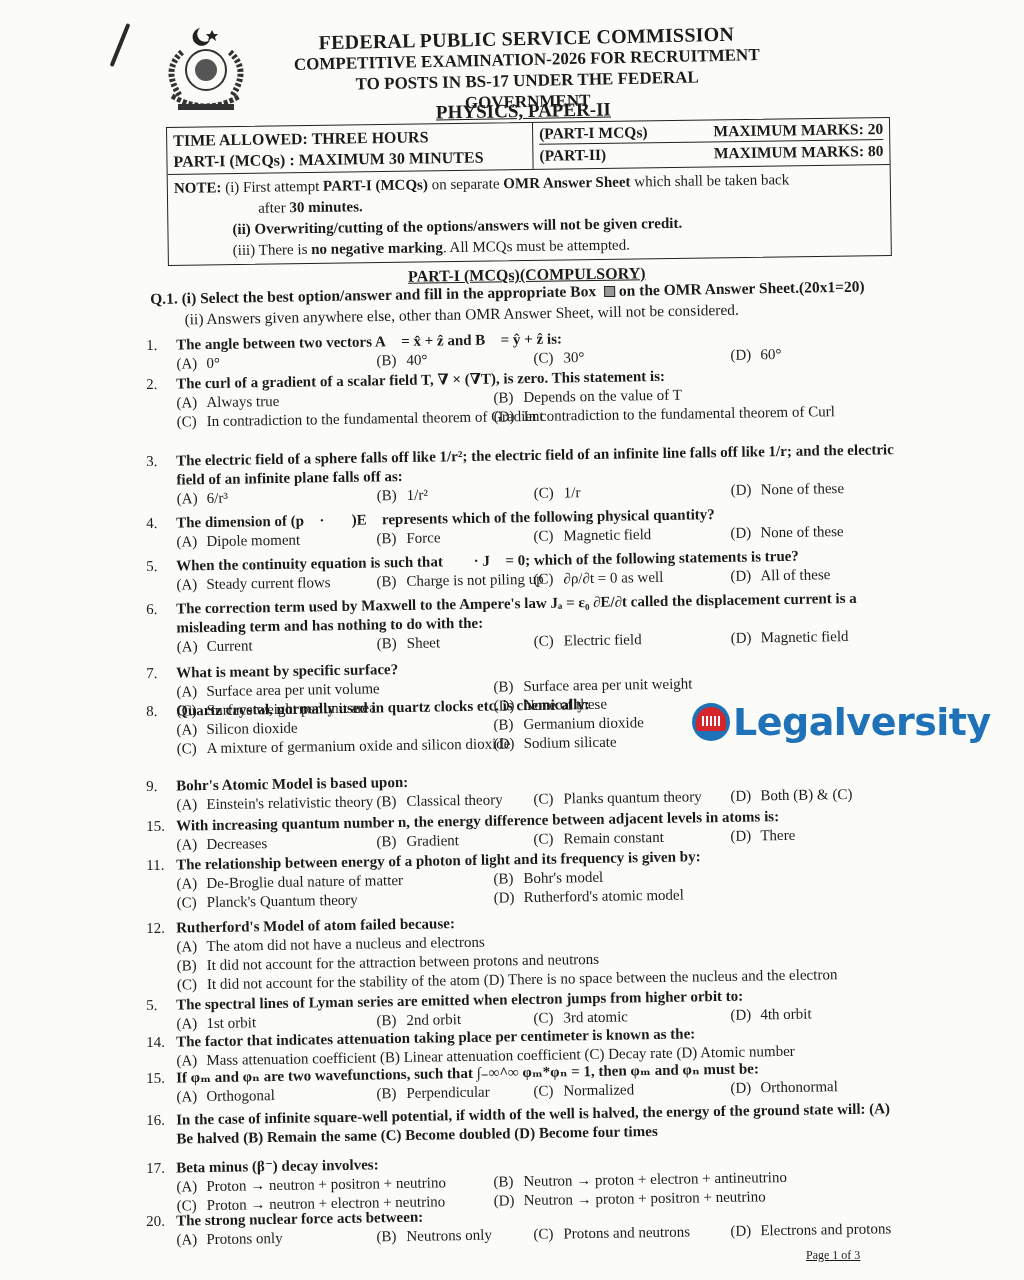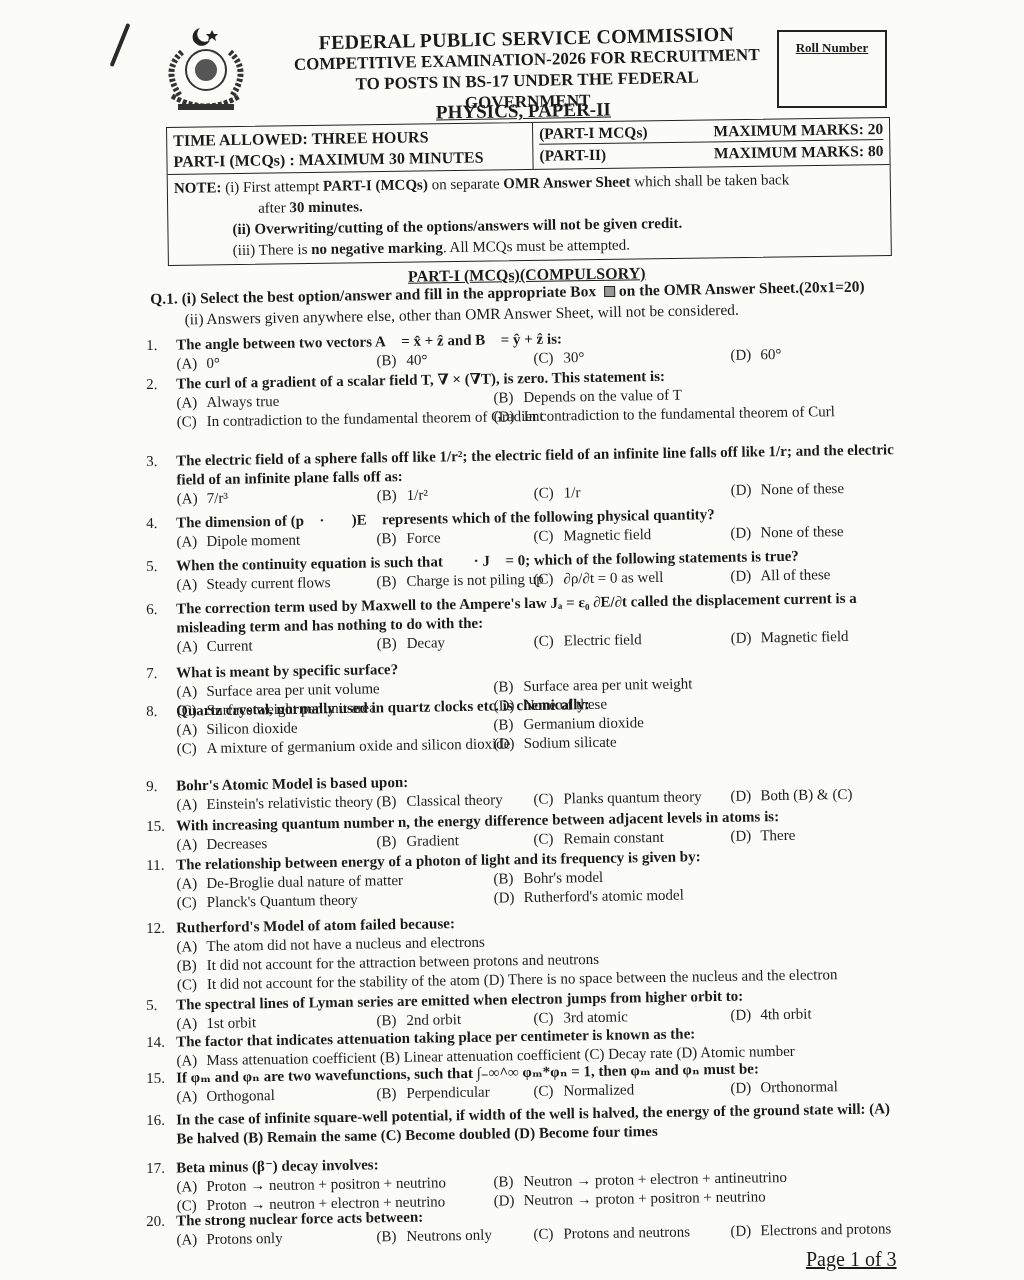--- a/index.html
+++ b/index.html
@@ -47,21 +47,21 @@
   .opts.one { grid-template-columns: 1fr; }
   .opt { white-space: nowrap; }
   .opt .lbl { display: inline-block; width: 30px; }
 
   .watermark { position: absolute; left: 692px; top: 700px; display: flex; align-items: center; }
   .wm-logo { width: 38px; height: 38px; border-radius: 50%; background: #1f72b8; position: relative; overflow: hidden; }
   .wm-logo .inner { position: absolute; left: 4px; top: 4px; width: 30px; height: 24px; border-radius: 15px 15px 3px 3px; background: #d6262b; }
   .wm-logo .cols { position: absolute; left: 10px; top: 13px; width: 18px; height: 10px; background: repeating-linear-gradient(90deg, #fff 0 2px, #d6262b 2px 4px); }
   .wm-text { font-family: "DejaVu Sans", sans-serif; font-weight: bold; font-size: 38px; color: #1f72b8; margin-left: 3px; letter-spacing: -0.5px; }
 
-  .page-num { position: absolute; left: 806px; top: 1248px; font-size: 20px; text-decoration: underline; }
+  .page-num { position: absolute; left: 806px; top: 1248px; font-size: 12px; text-decoration: underline; }
 </style>
 </head>
 <body>
 
 <div class="page">
 
   <div class="pen-mark"></div>
 
   <svg class="emblem" viewBox="0 0 108 92">
     <path d="M48 4 a9 9 0 1 0 10 12 a7 7 0 1 1 -10 -12z" fill="#222"></path>
@@ -74,23 +74,20 @@
     <rect x="26" y="80" width="56" height="6" fill="#333"></rect>
   </svg>
 
   <div class="header-title">
     <div class="l1">FEDERAL PUBLIC SERVICE COMMISSION</div>
     <div class="l2">COMPETITIVE EXAMINATION-2026 FOR RECRUITMENT</div>
     <div class="l3">TO POSTS IN BS-17 UNDER THE FEDERAL GOVERNMENT</div>
   </div>
   <div class="paper-title">PHYSICS, PAPER-II</div>
 
-  <div class="roll-box">
-    <span>Roll Number</span>
-  </div>
 
   <div class="info-table">
     <div class="info-row">
       <div class="info-left">
         <div>TIME ALLOWED: THREE HOURS</div>
         <div>PART-I (MCQs)   : MAXIMUM 30 MINUTES</div>
       </div>
       <div class="info-right">
         <div class="r">
             <span>(PART-I MCQs)</span>
@@ -148,21 +145,21 @@
           <span class="opt"><span class="lbl">(C)</span><span>In contradiction to the fundamental theorem of Gradient</span></span>
           <span class="opt"><span class="lbl">(D)</span><span>In contradiction to the fundamental theorem of Curl</span></span>
         </div>
       </div>
       <div class="q" style="position: absolute; left: 0px; top: 116px; width: 750px;">
         <div class="q-stem">
           <span class="q-num">3.</span>
           <span class="q-text">The electric field of a sphere falls off like 1/r²; the electric field of an infinite line falls off like 1/r; and the electric field of an infinite plane falls off as:</span>
         </div>
         <div class="opts">
-          <span class="opt"><span class="lbl">(A)</span><span>7/r³</span></span>
+          <span class="opt"><span class="lbl">(A)</span><span>6/r³</span></span>
           <span class="opt"><span class="lbl">(B)</span><span>1/r²</span></span>
           <span class="opt"><span class="lbl">(C)</span><span>1/r</span></span>
           <span class="opt"><span class="lbl">(D)</span><span>None of these</span></span>
         </div>
       </div>
       <div class="q" style="position: absolute; left: 0px; top: 178px; width: 750px;">
         <div class="q-stem">
           <span class="q-num">4.</span>
           <span class="q-text">The dimension of (p⃗ · ∇⃗)E⃗ represents which of the following physical quantity?</span>
         </div>
@@ -185,21 +182,21 @@
           <span class="opt"><span class="lbl">(D)</span><span>All of these</span></span>
         </div>
       </div>
       <div class="q" style="position: absolute; left: 0px; top: 264px; width: 750px;">
         <div class="q-stem">
           <span class="q-num">6.</span>
           <span class="q-text">The correction term used by Maxwell to the Ampere's law Jₐ = ε₀ ∂E/∂t called the displacement current is a misleading term and has nothing to do with the:</span>
         </div>
         <div class="opts">
           <span class="opt"><span class="lbl">(A)</span><span>Current</span></span>
-          <span class="opt"><span class="lbl">(B)</span><span>Decay</span></span>
+          <span class="opt"><span class="lbl">(B)</span><span>Sheet</span></span>
           <span class="opt"><span class="lbl">(C)</span><span>Electric field</span></span>
           <span class="opt"><span class="lbl">(D)</span><span>Magnetic field</span></span>
         </div>
       </div>
       <div class="q" style="position: absolute; left: 0px; top: 328px; width: 750px;">
         <div class="q-stem">
           <span class="q-num">7.</span>
           <span class="q-text">What is meant by specific surface?</span>
         </div>
         <div class="opts two">
@@ -326,15 +323,22 @@
         </div>
         <div class="opts">
           <span class="opt"><span class="lbl">(A)</span><span>Protons only</span></span>
           <span class="opt"><span class="lbl">(B)</span><span>Neutrons only</span></span>
           <span class="opt"><span class="lbl">(C)</span><span>Protons and neutrons</span></span>
           <span class="opt"><span class="lbl">(D)</span><span>Electrons and protons</span></span>
         </div>
       </div>
     </div>
 
+  <div class="watermark">
+    <div class="wm-logo">
+        <div class="inner"></div>
+        <div class="cols"></div>
+      </div>
+    <span class="wm-text">Legalversity</span>
+  </div>
 
   <div class="page-num">Page 1 of 3</div>
 </div>
 
 </body></html>

